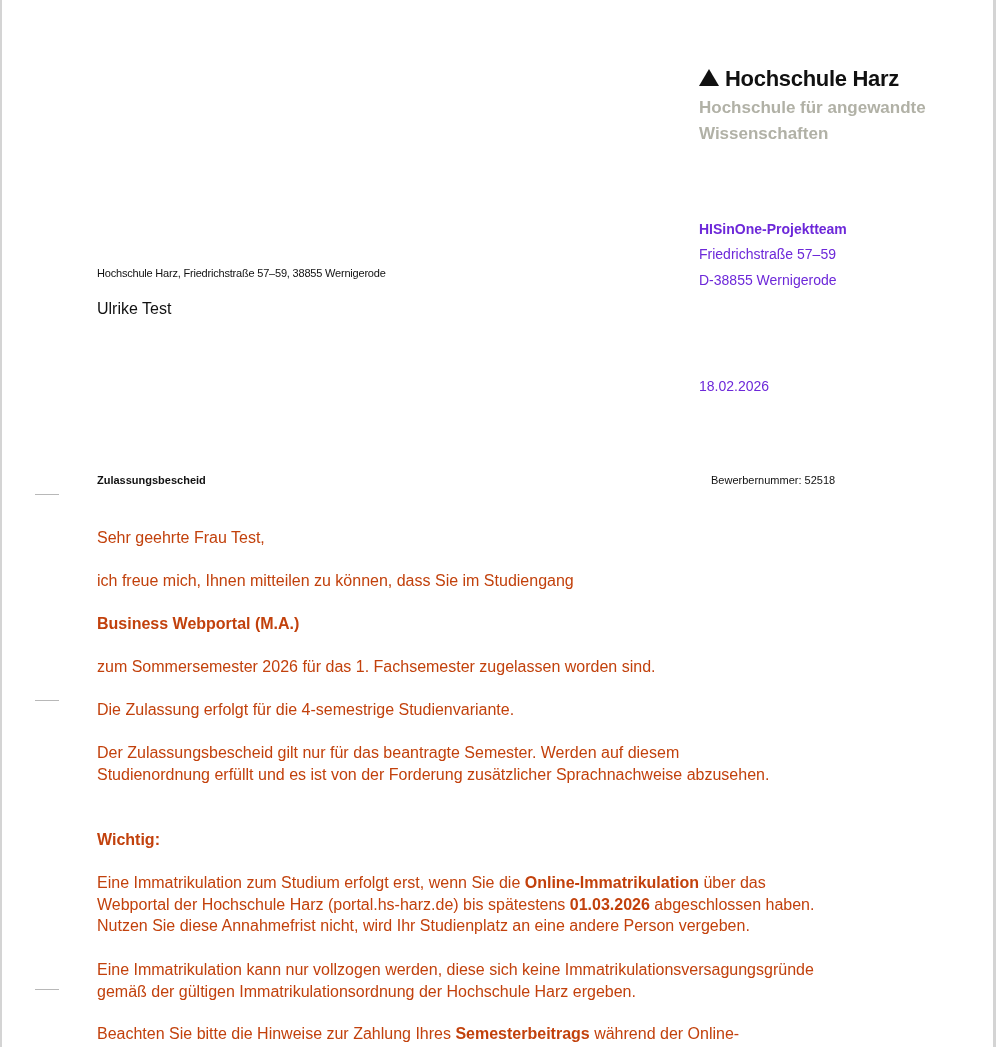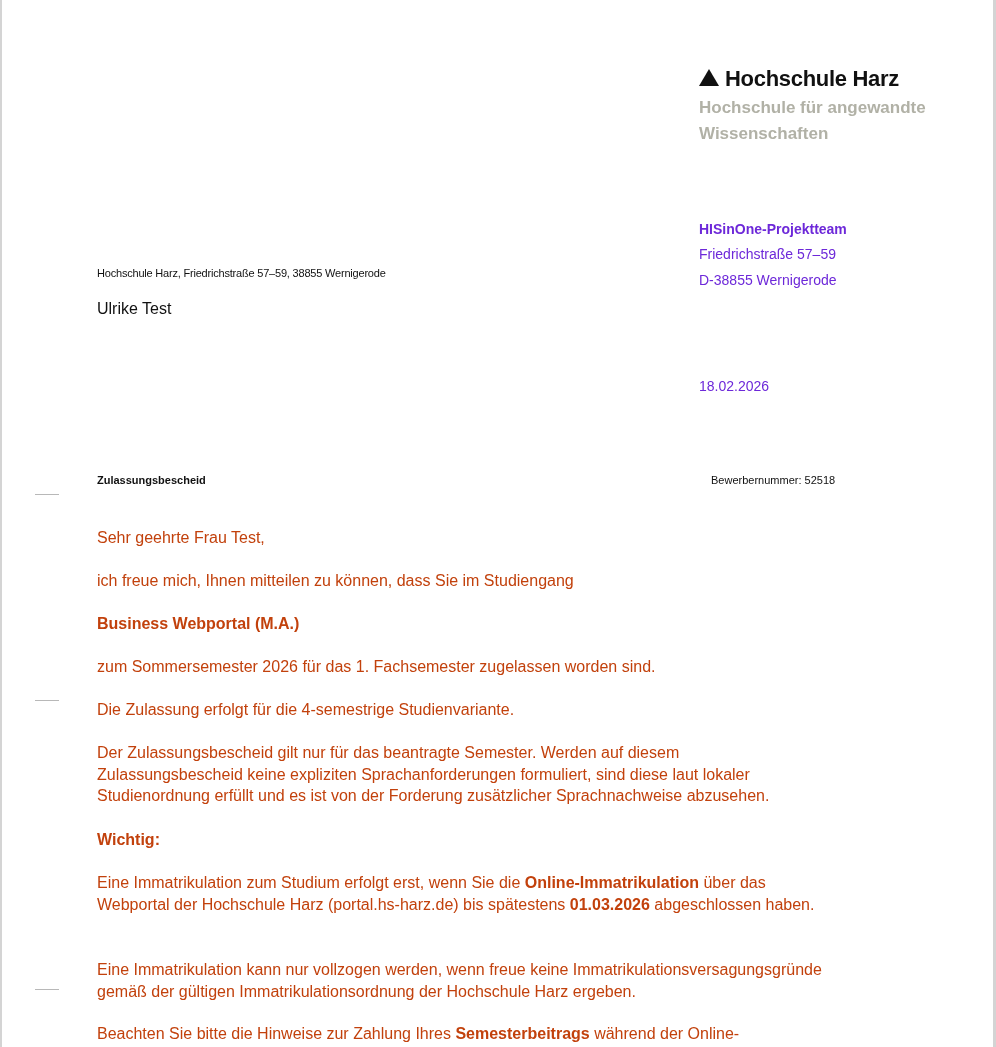--- a/index.html
+++ b/index.html
@@ -54,31 +54,31 @@
 <div class="abs appno">Bewerbernummer: 52518</div>
 
 <div class="body-text" style="top:527px">Sehr geehrte Frau Test,</div>
 <div class="body-text" style="top:570px">ich freue mich, Ihnen mitteilen zu können, dass Sie im Studiengang</div>
 <div class="body-text" style="top:613px; font-weight:bold">Business Webportal (M.A.)</div>
 <div class="body-text" style="top:656px">zum Sommersemester 2026 für das 1. Fachsemester zugelassen worden sind.</div>
 <div class="body-text" style="top:699px">Die Zulassung erfolgt für die 4-semestrige Studienvariante.</div>
 
 <div class="body-text" style="top:742px">
   <div>Der Zulassungsbescheid gilt nur für das beantragte Semester. Werden auf diesem</div>
-  <div>Zulassungsbescheid keine expliziten Sprachanforderungen formuliert, sind diese laut lokaler</div>
   <div>Studienordnung erfüllt und es ist von der Forderung zusätzlicher Sprachnachweise abzusehen.</div>
 </div>
 
 <div class="body-text" style="top:829px; font-weight:bold">Wichtig:</div>
 
 <div class="body-text" style="top:872px">
   <div><span>Eine Immatrikulation zum Studium erfolgt erst, wenn Sie die </span><b>Online-Immatrikulation</b><span> über das</span></div>
   <div><span>Webportal der Hochschule Harz (portal.hs-harz.de) bis spätestens </span><b>01.03.2026</b><span> abgeschlossen haben.</span></div>
+  <div>Nutzen Sie diese Annahmefrist nicht, wird Ihr Studienplatz an eine andere Person vergeben.</div>
 </div>
 
 <div class="body-text" style="top:959px">
-  <div>Eine Immatrikulation kann nur vollzogen werden, wenn freue keine Immatrikulationsversagungsgründe</div>
+  <div>Eine Immatrikulation kann nur vollzogen werden, diese sich keine Immatrikulationsversagungsgründe</div>
   <div>gemäß der gültigen Immatrikulationsordnung der Hochschule Harz ergeben.</div>
 </div>
 
 <div class="body-text" style="top:1023px">
   <span>Beachten Sie bitte die Hinweise zur Zahlung Ihres </span><b>Semesterbeitrags</b><span> während der Online-</span>
 </div>
 
 </body></html>

